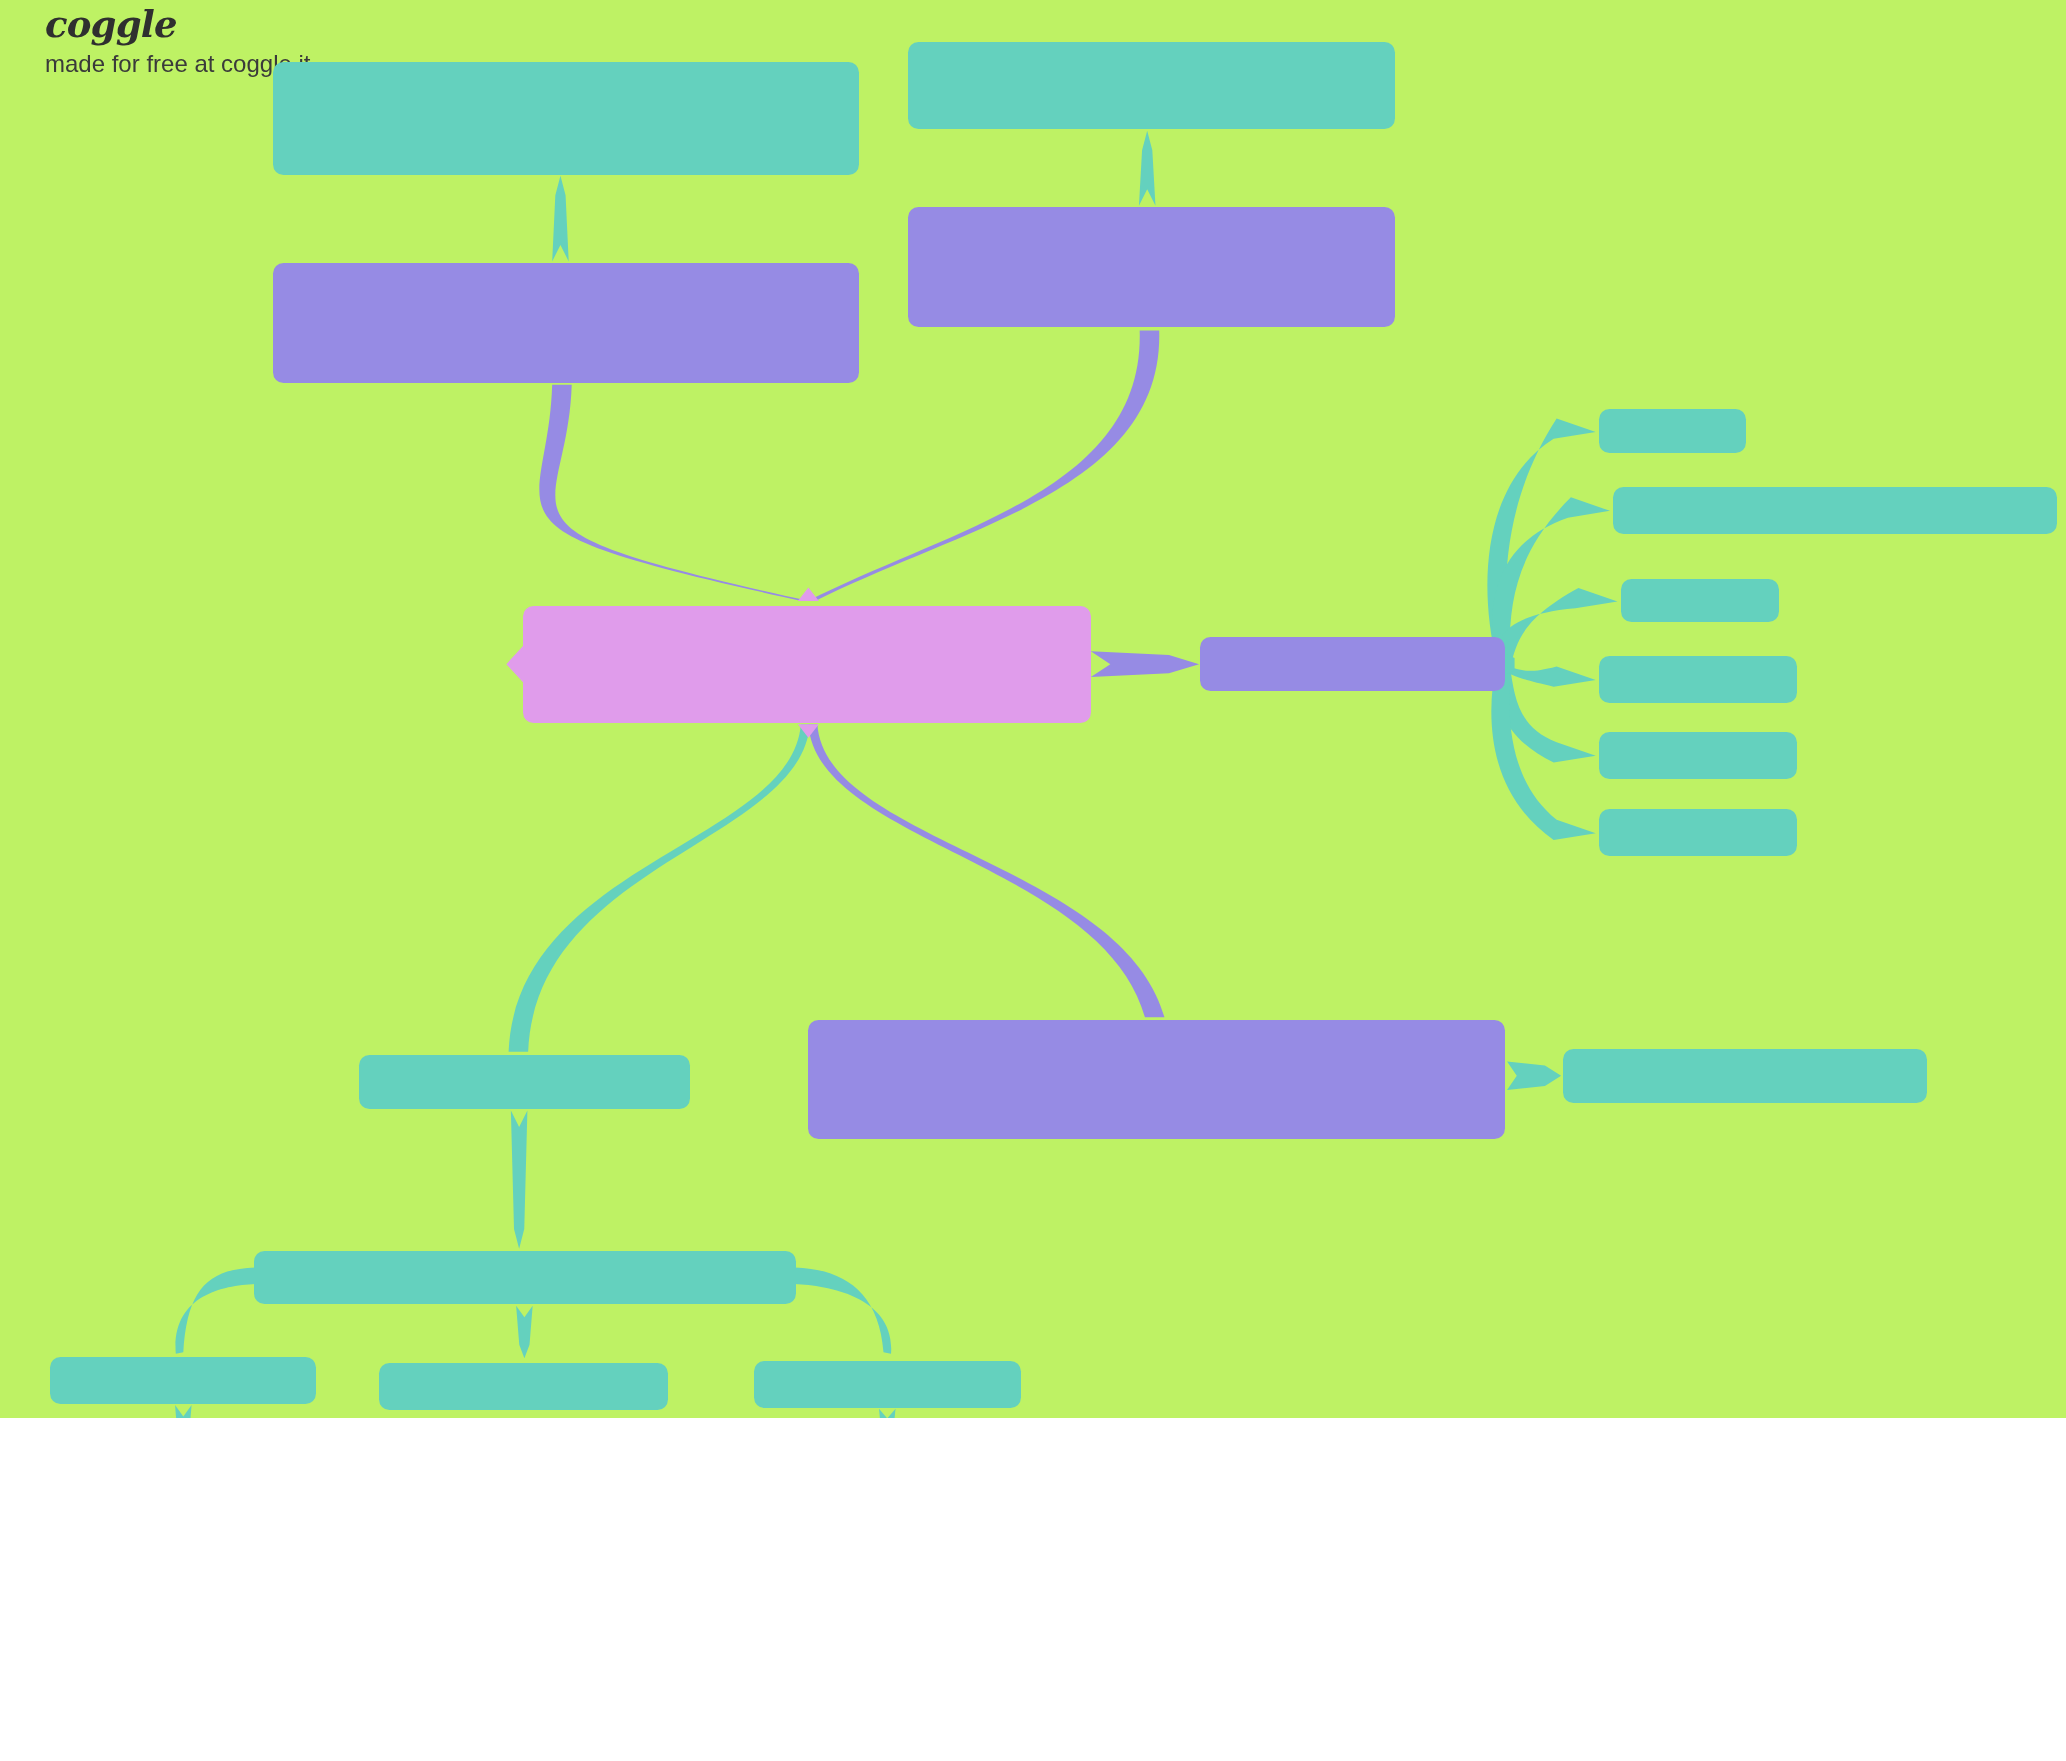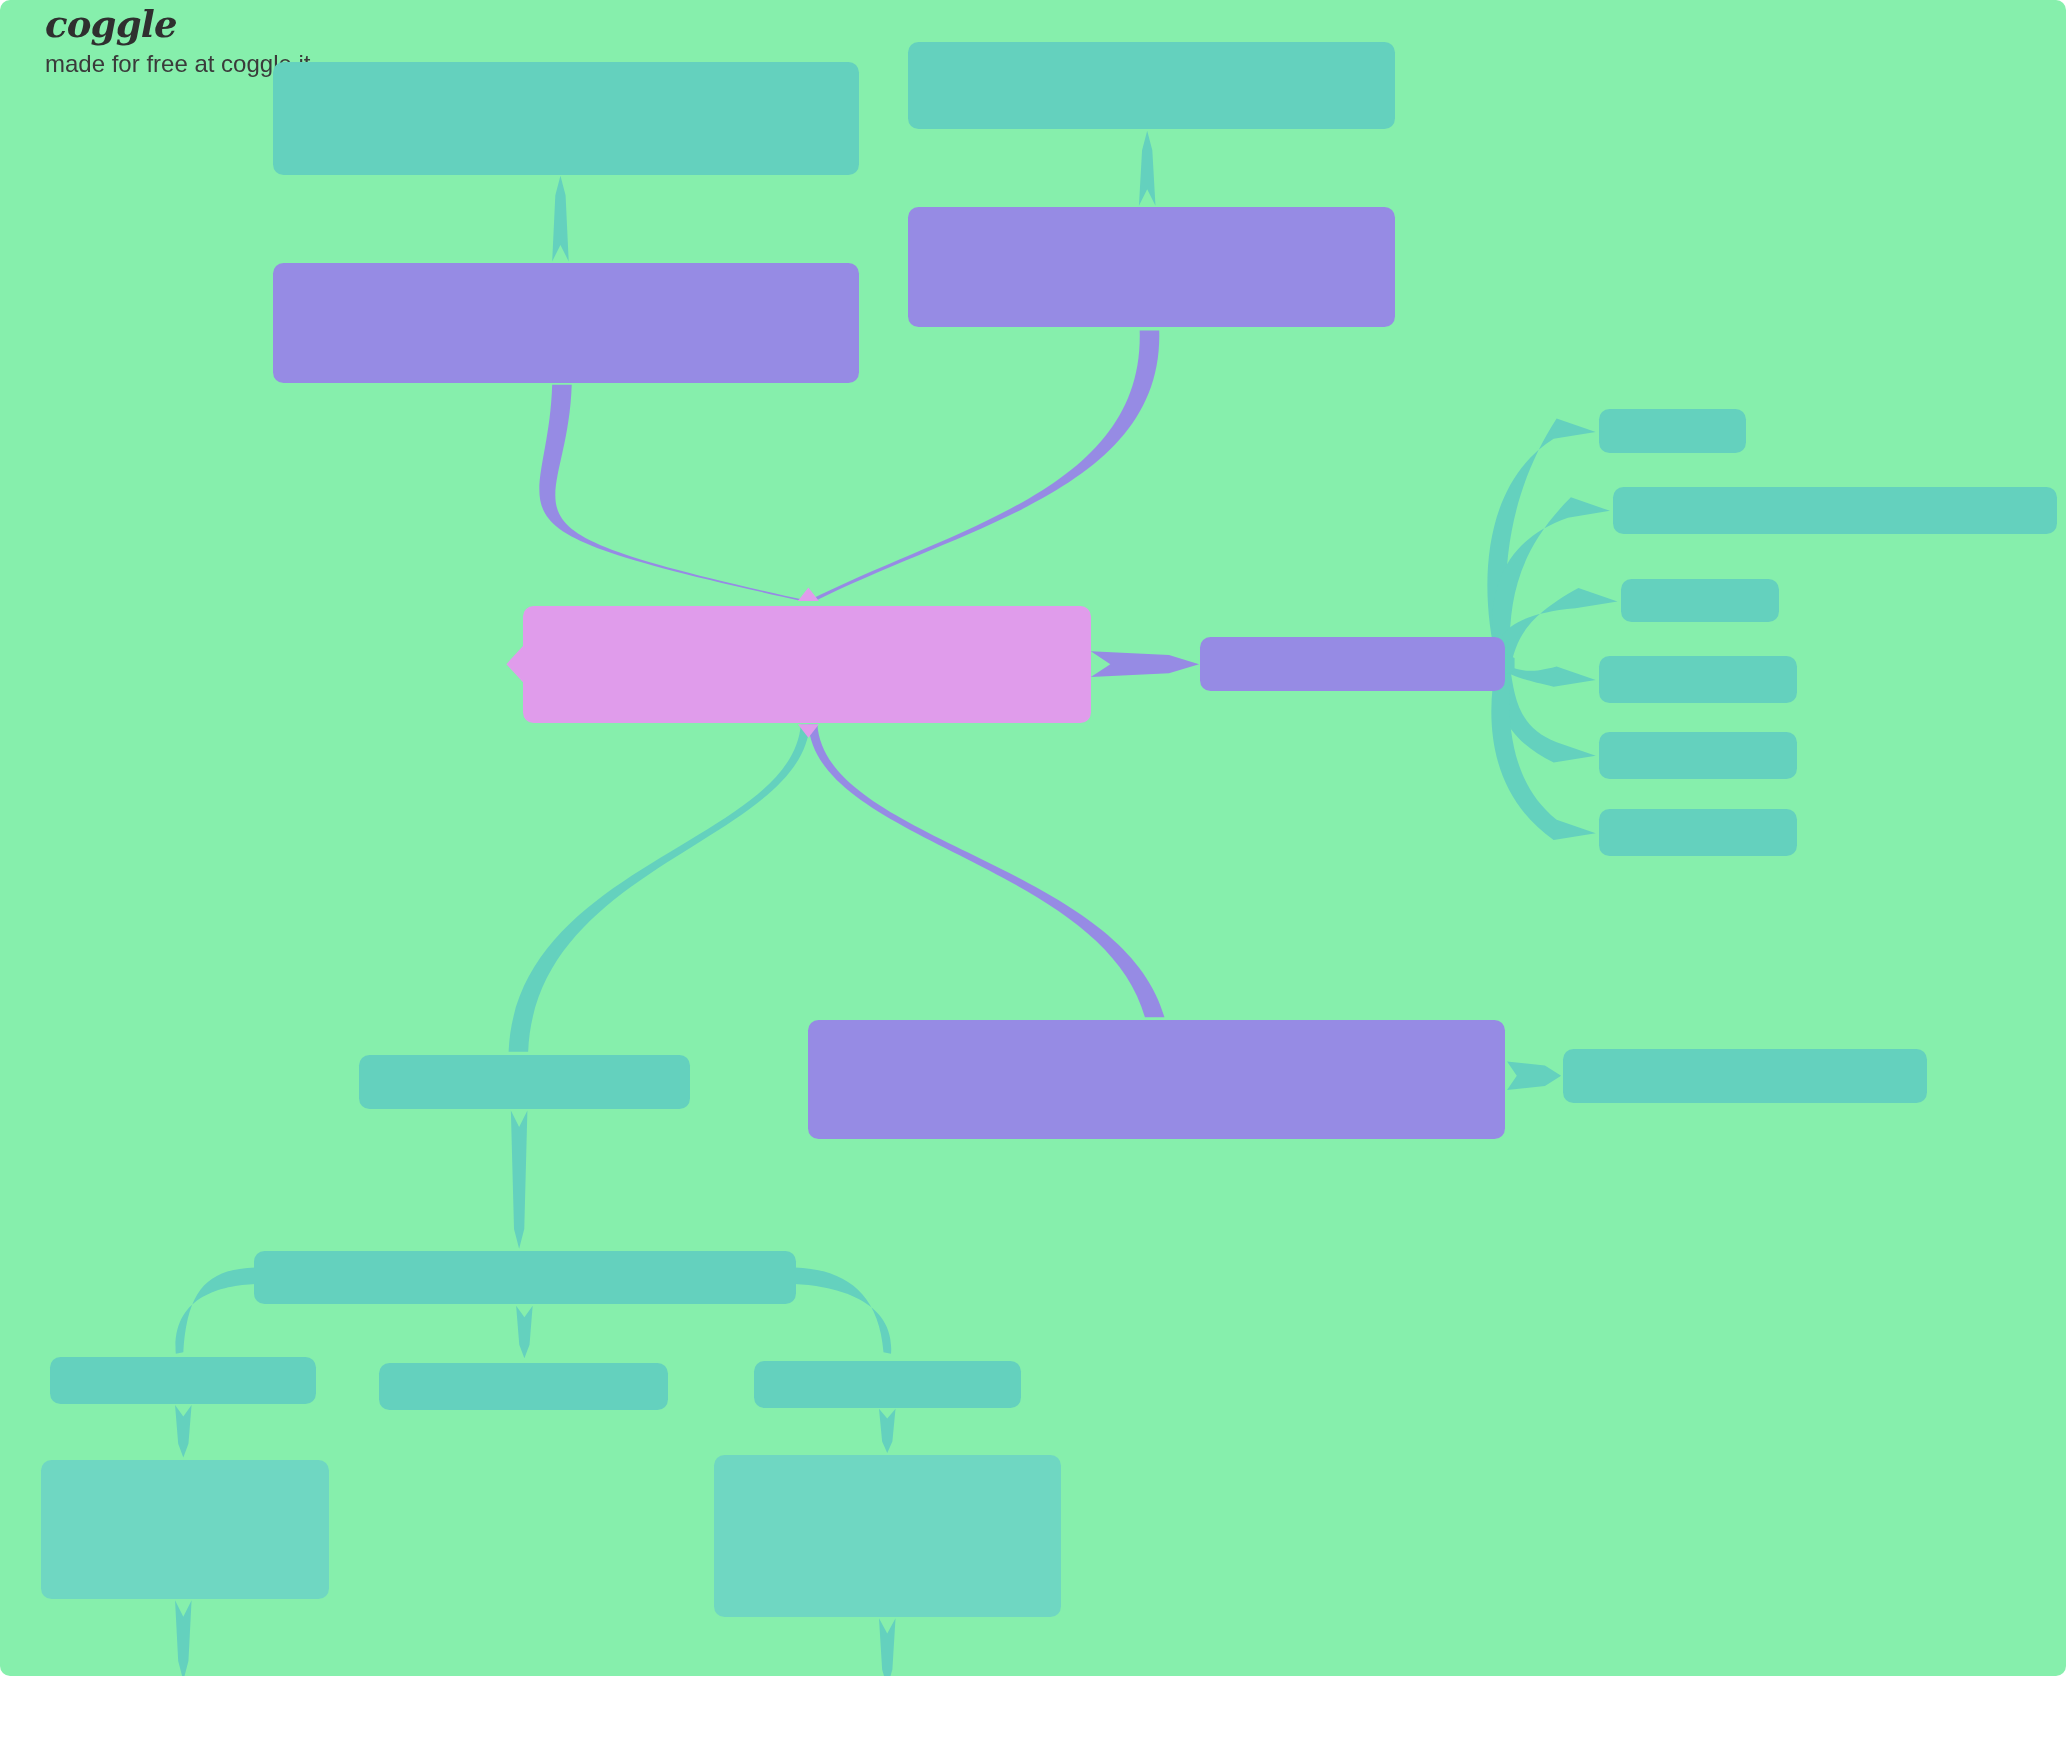--- a/index.html
+++ b/index.html
@@ -7,24 +7,23 @@
     margin: 0;
     padding: 0;
     background: #ffffff;
   }
   body {
     font-family: "Liberation Sans", sans-serif;
   }
   #canvas {
     position: relative;
     width: 2066px;
-    height: 1676px;
-    background: #86efac;
+    height: 1418px;
+    background: #bef264;
     overflow: hidden;
-    border-radius: 10px;
   }
   #edge-layer {
     position: absolute;
     left: 0;
     top: 0;
     width: 2066px;
     height: 1761px;
     pointer-events: none;
   }
   .node {

